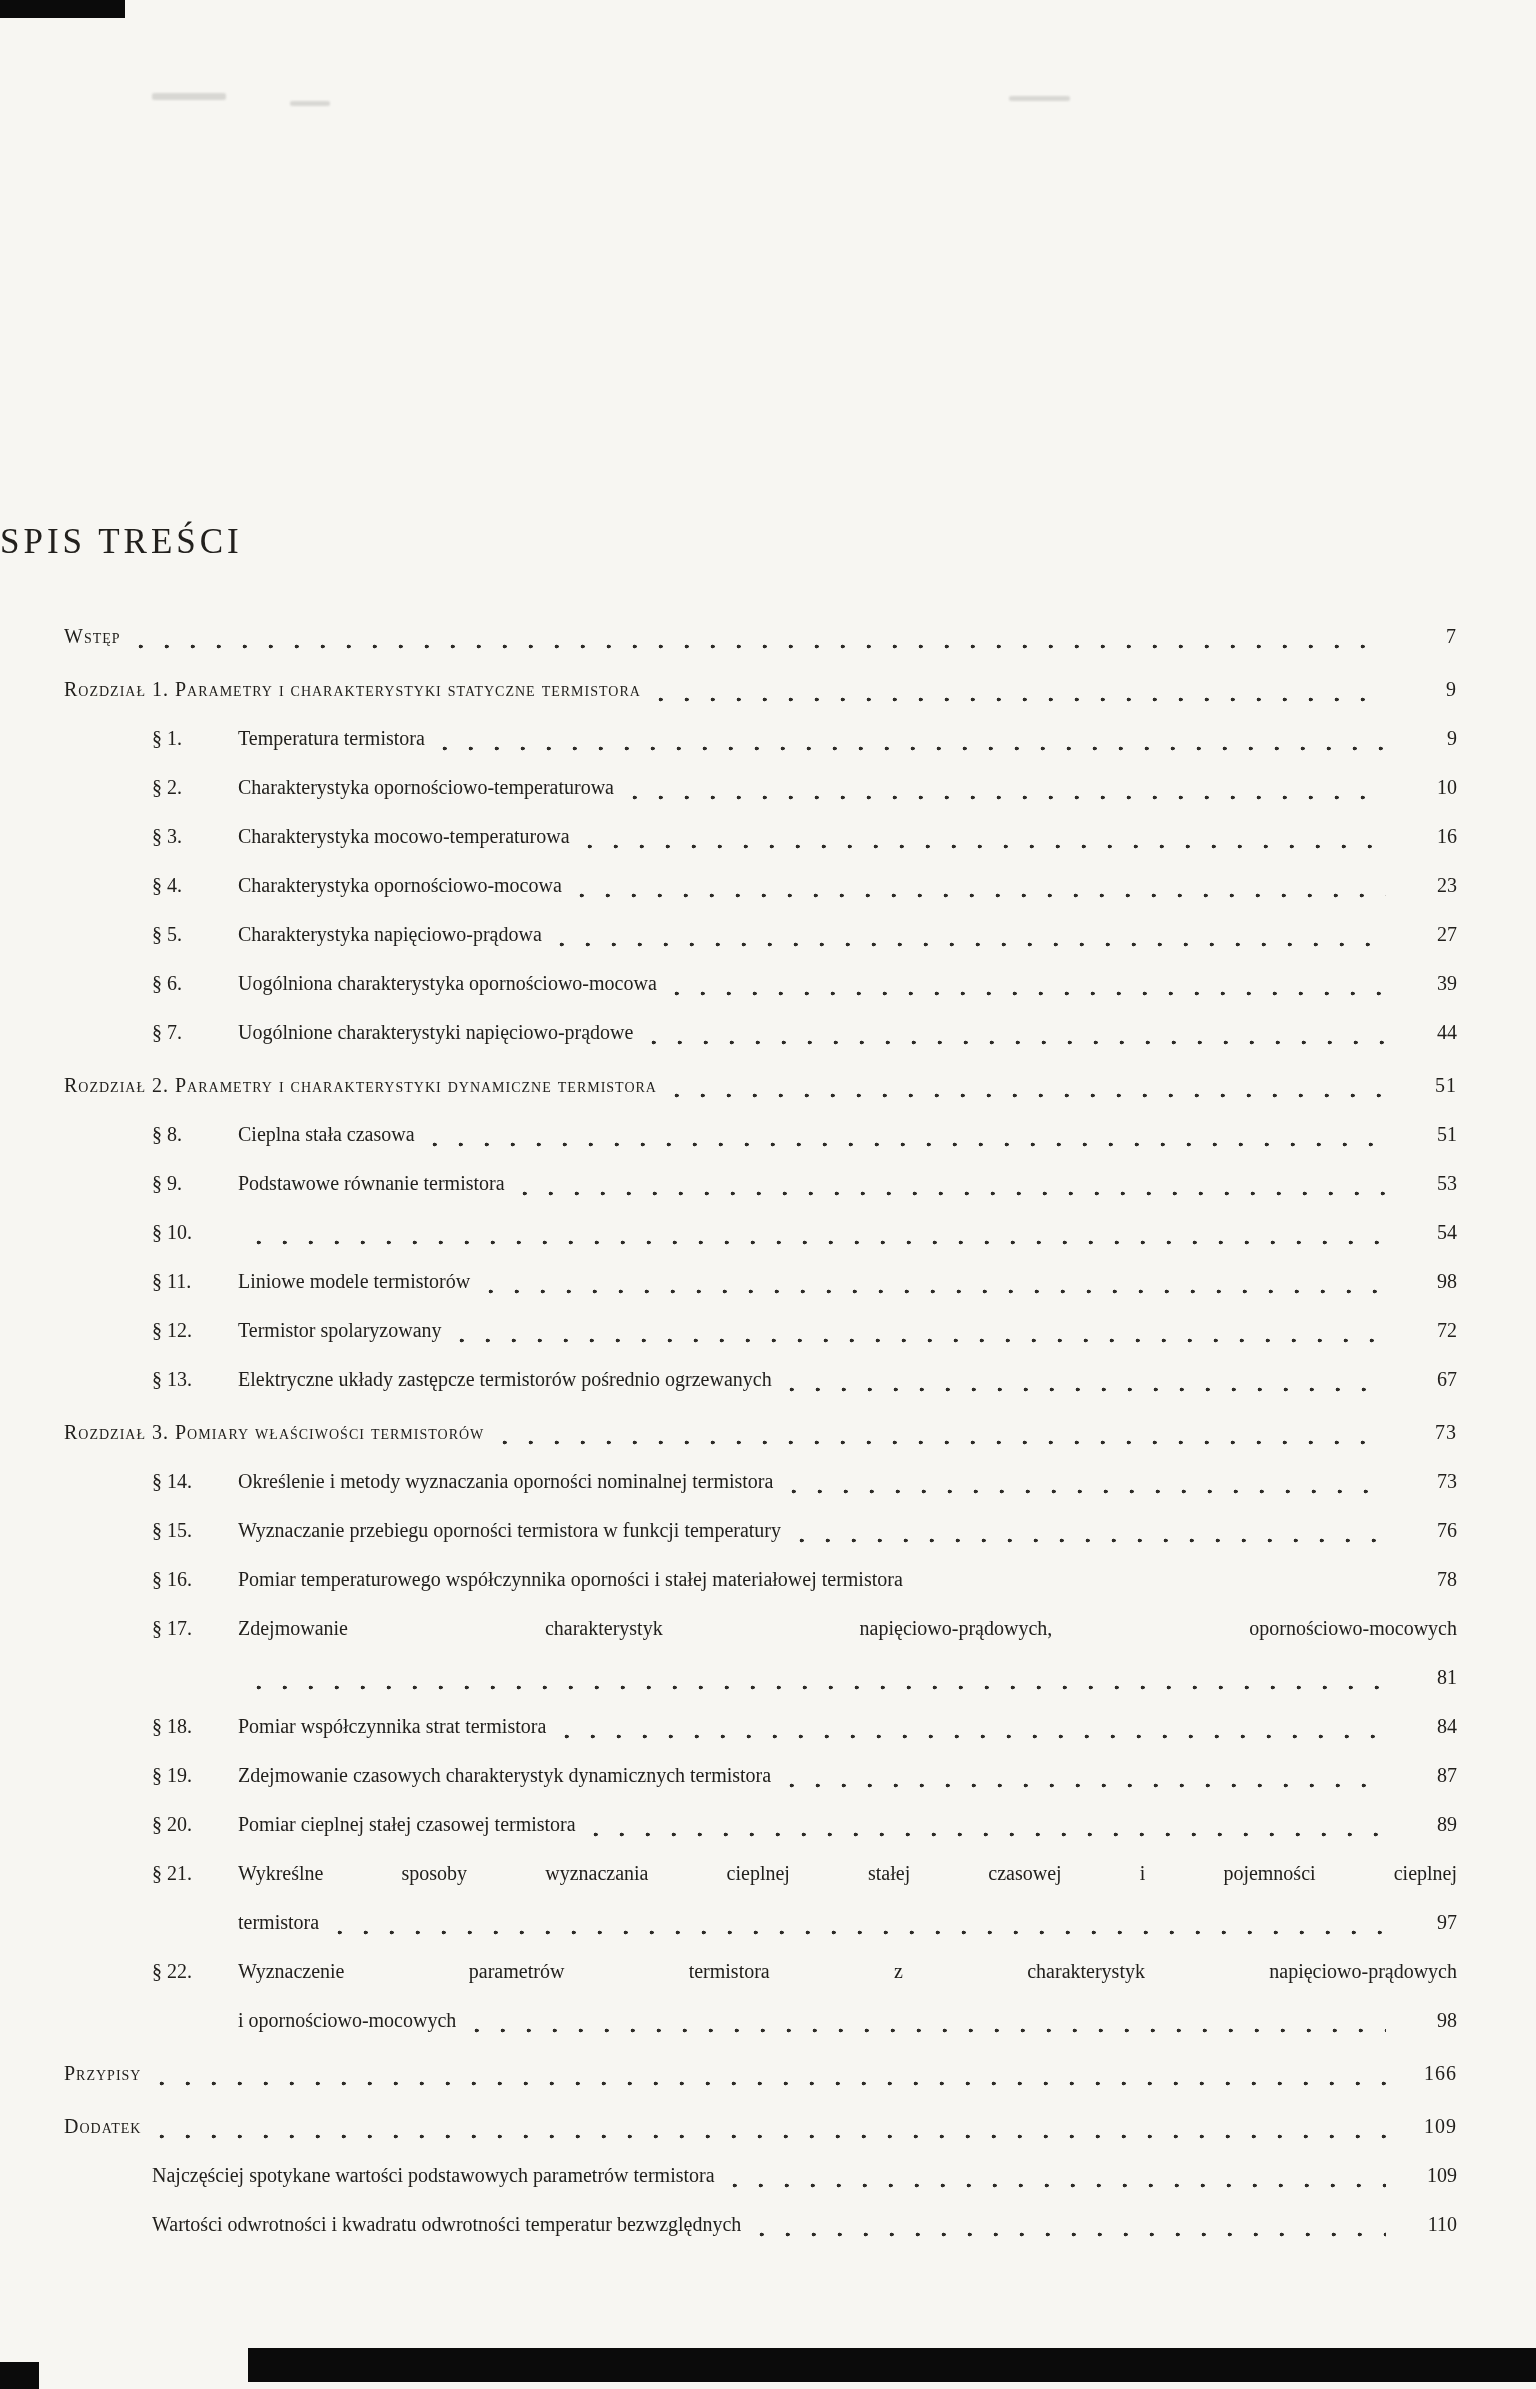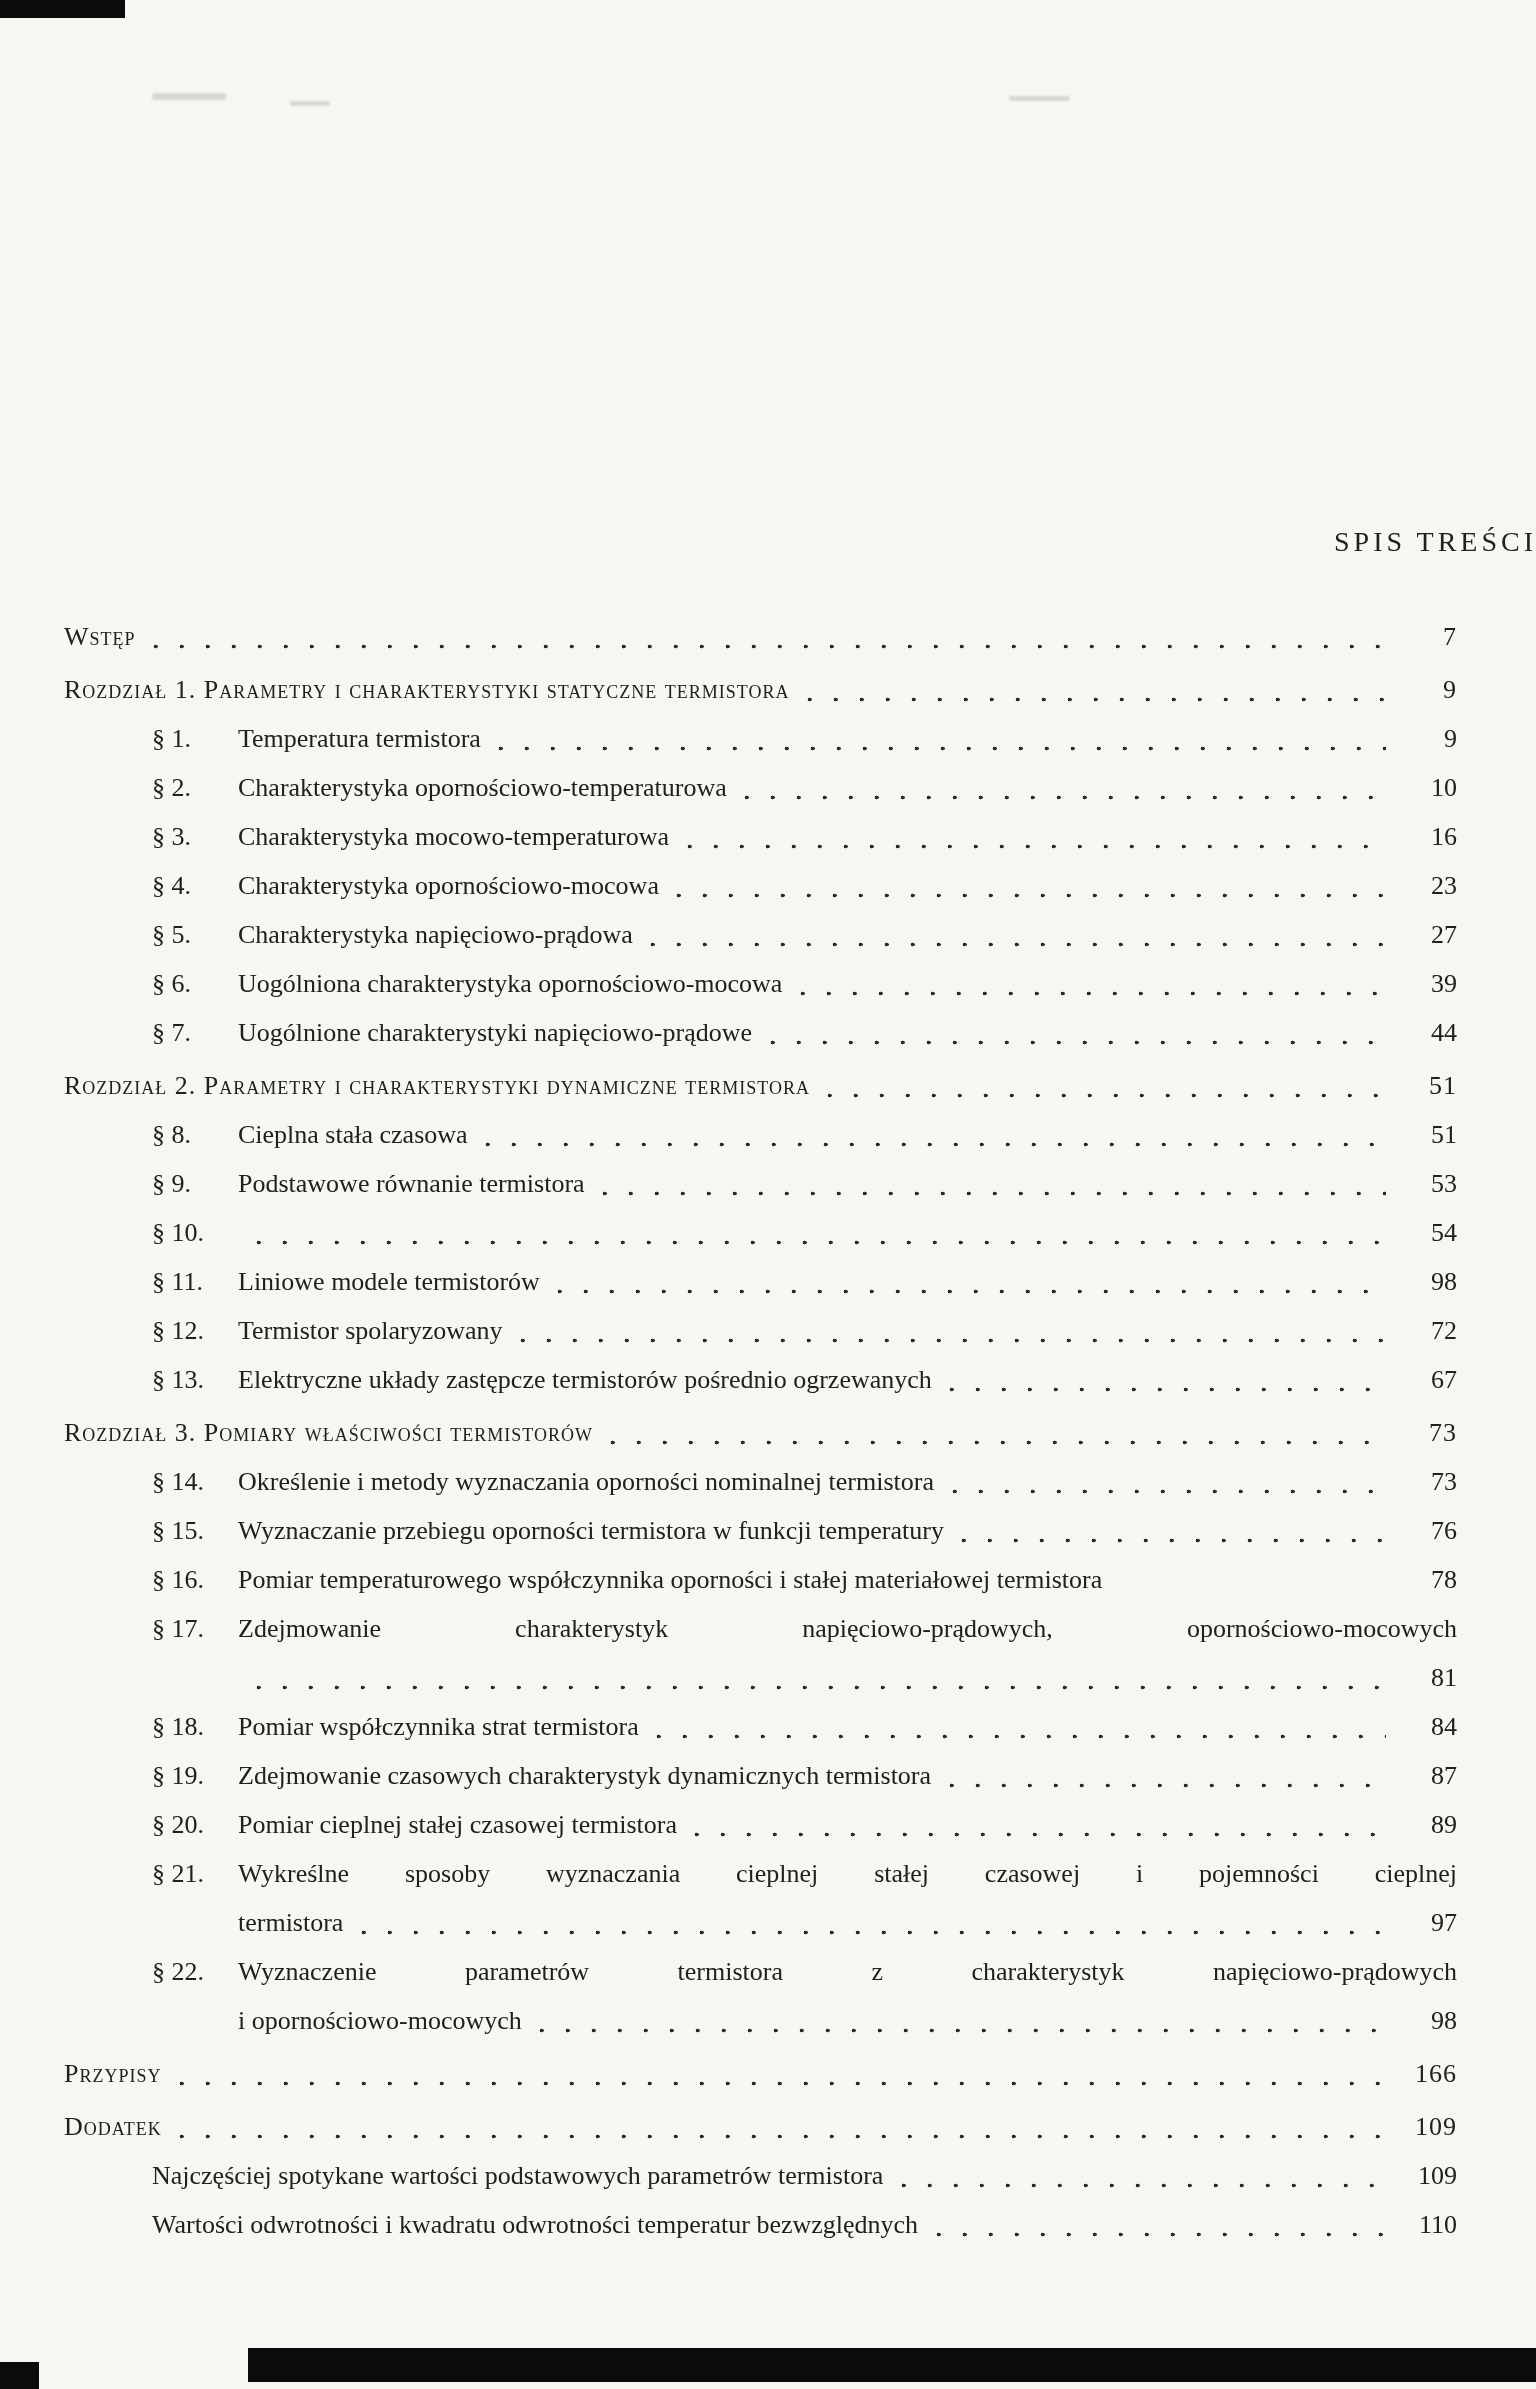--- a/index.html
+++ b/index.html
@@ -21,33 +21,33 @@
   .artifact.bottom-left { left: 0;    top: 2362px;  width: 39px;   height: 27px; }
 
   .smudge { position: absolute; background: #8a8a86; opacity: .28; filter: blur(1.3px); border-radius: 2px; }
   .smudge.s1 { left: 152px;  top: 93px; width: 74px; height: 6.7px; }
   .smudge.s2 { left: 290px;  top: 101px; width: 40px;  height: 4.7px;  }
   .smudge.s3 { left: 1009px; top: 96px; width: 61px;  height: 5.4px;  }
 
   .title {
     margin: 0;
     padding-top: 521px;
-    text-align: right;
-    font-size: 28px;
+    text-align: left;
+    font-size: 35px;
     font-weight: 400;
     letter-spacing: 4px;
     line-height: 42px;
   }
 
   .toc { margin: 49px 80px 0 64px; }
 
   .row {
     display: flex;
     align-items: baseline;
-    font-size: 26px;
+    font-size: 20px;
     line-height: 49px;
     height: 49px;
   }
   .row.chapter { font-variant: small-caps; letter-spacing: 1px; margin-top: 4px; }
   .row.section { padding-left: 88px; }
   .row.plain   { padding-left: 88px; }
   .row.section.cont { padding-left: 174px; }
 
   .num  { flex: 0 0 86px; white-space: nowrap; }
   .text { white-space: nowrap; }

